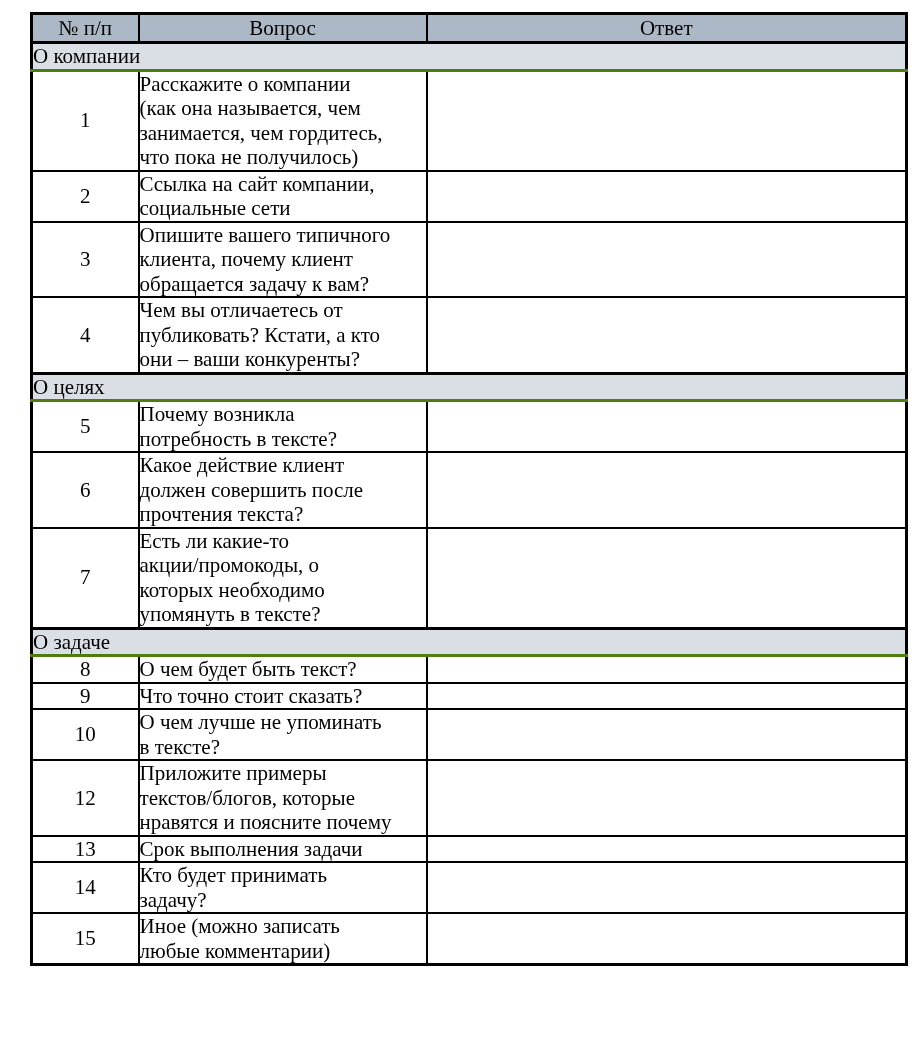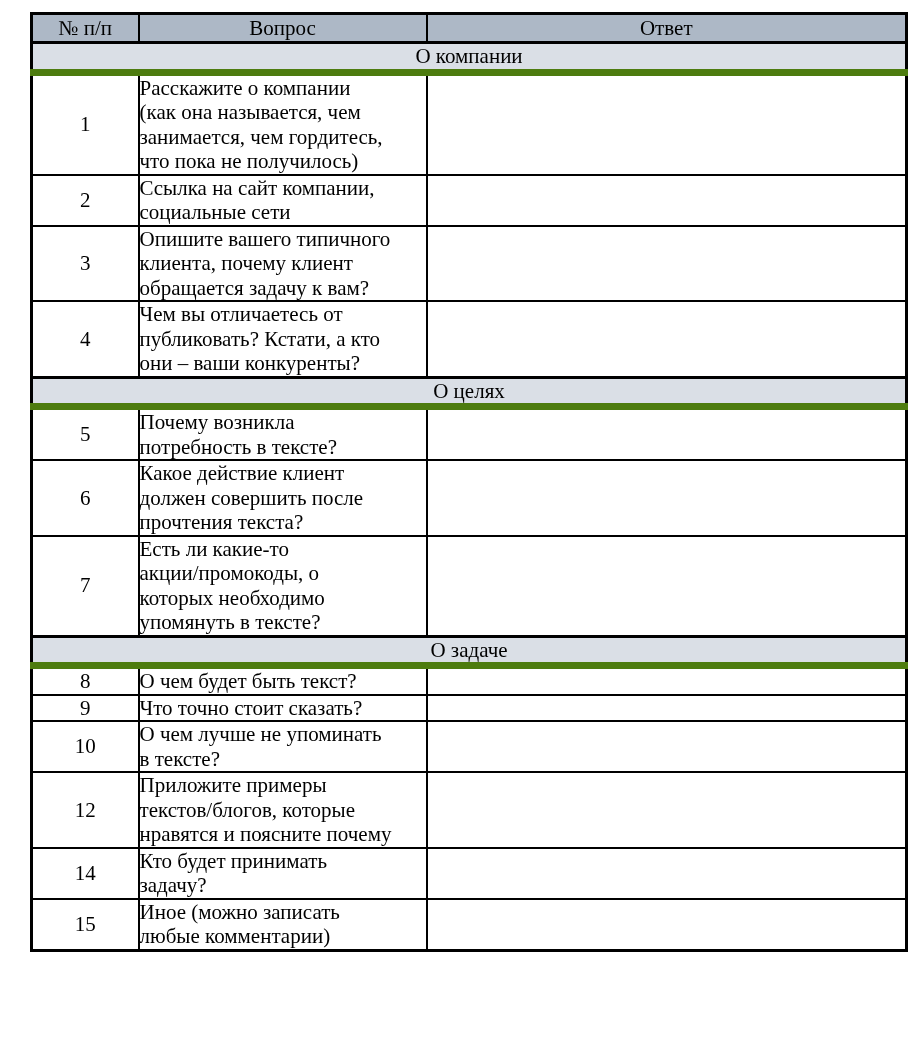--- a/index.html
+++ b/index.html
@@ -36,24 +36,23 @@
   thead th {
     background: #adb8c6;
     height: 26px;
     font-weight: normal;
     vertical-align: middle;
     border-bottom: 3px solid #000;
   }
   tr.section-row td {
     background: #dadfe6;
     height: 24px;
-    text-align: center;
     vertical-align: middle;
     border-top: 3px solid #000;
-    border-bottom: 7px solid #4d7c0f;
+    border-bottom: 3px solid #4d7c0f;
   }
   td.num {
     text-align: center;
     vertical-align: middle;
   }
   td.q {
     vertical-align: top;
     padding: 0 3px 1px 5px;
     white-space: pre-line;
   }
@@ -154,20 +153,25 @@
           <td class="a"></td>
         </tr>
         <tr>
           <td class="num">12</td>
           <td class="q">Приложите примеры
 текстов/блогов, которые
 нравятся и поясните почему</td>
           <td class="a"></td>
         </tr>
         <tr>
+          <td class="num">13</td>
+          <td class="q">Срок выполнения задачи</td>
+          <td class="a"></td>
+        </tr>
+        <tr>
           <td class="num">14</td>
           <td class="q">Кто будет принимать
 задачу?</td>
           <td class="a"></td>
         </tr>
         <tr>
           <td class="num">15</td>
           <td class="q">Иное (можно записать
 любые комментарии)</td>
           <td class="a"></td>

